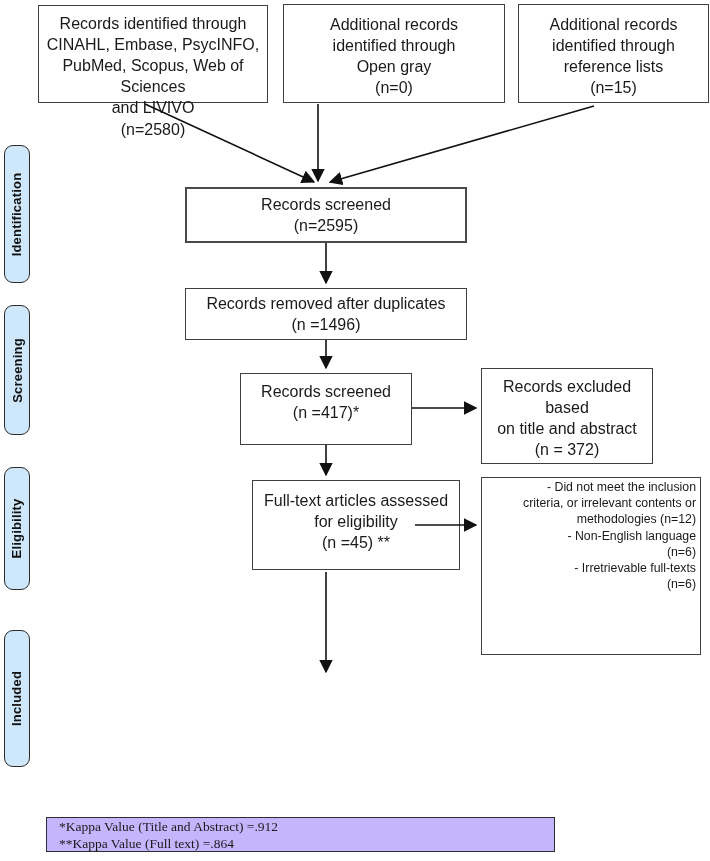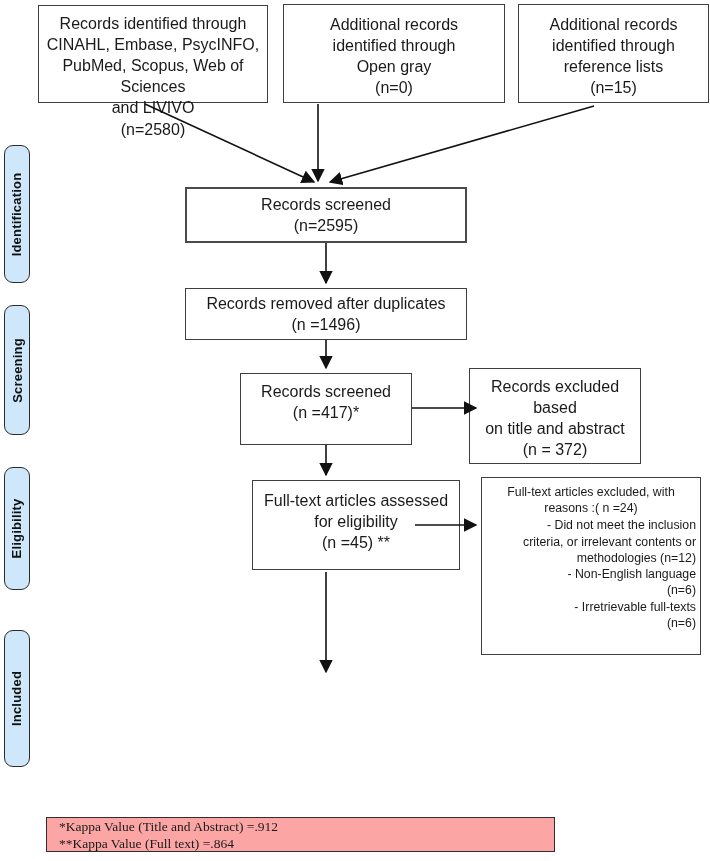--- a/index.html
+++ b/index.html
@@ -67,21 +67,21 @@
   }
   .excluded-body {
     white-space: pre-line;
     text-align: right;
     font-size: 12.3px;
     line-height: 1.32;
     padding: 1px 4px 0 7px;
   }
   .footnote {
     position: absolute;
-    background: #fca5a5;
+    background: #c4b5fd;
     border: 1.3px solid #2e2e2e;
     box-sizing: border-box;
     font-family: "Liberation Serif", serif;
     font-size: 13.5px;
     line-height: 1.25;
     white-space: pre-line;
     padding: 1px 0 0 12px;
   }
   svg.arrows {
     position: absolute;
@@ -137,35 +137,33 @@
   <div class="node" style="left:185px;top:288px;width:282px;height:52px">
     <div class="node-text">Records removed after duplicates
 (n =1496)</div>
   </div>
 
   <div class="node top-align" style="left:240px;top:373px;width:172px;height:72px">
     <div class="node-text" style="padding-top:7px">Records screened
 (n =417)*</div>
   </div>
 
-  <div class="node top-align" style="left:469px;top:368px;width:172px;height:96px">
+  <div class="node top-align" style="left:481px;top:368px;width:172px;height:96px">
     <div class="node-text" style="padding-top:7px">Records excluded based
 on title and abstract
 (n = 372)</div>
   </div>
 
   <div class="node top-align" style="left:252px;top:480px;width:208px;height:90px">
     <div class="node-text" style="padding-top:9px">Full-text articles assessed
 for eligibility
 (n =45) **</div>
   </div>
 
   <div class="excluded-box" style="left:481px;top:477px;width:220px;height:178px">
-    <div class="excluded-title">Full-text articles excluded, with
-reasons :( n =24)</div>
     <div class="excluded-body">- Did not meet the inclusion
 criteria, or irrelevant contents or
 methodologies (n=12)
 - Non-English language
 (n=6)
 - Irretrievable full-texts
 (n=6)</div>
   </div>
 
 

